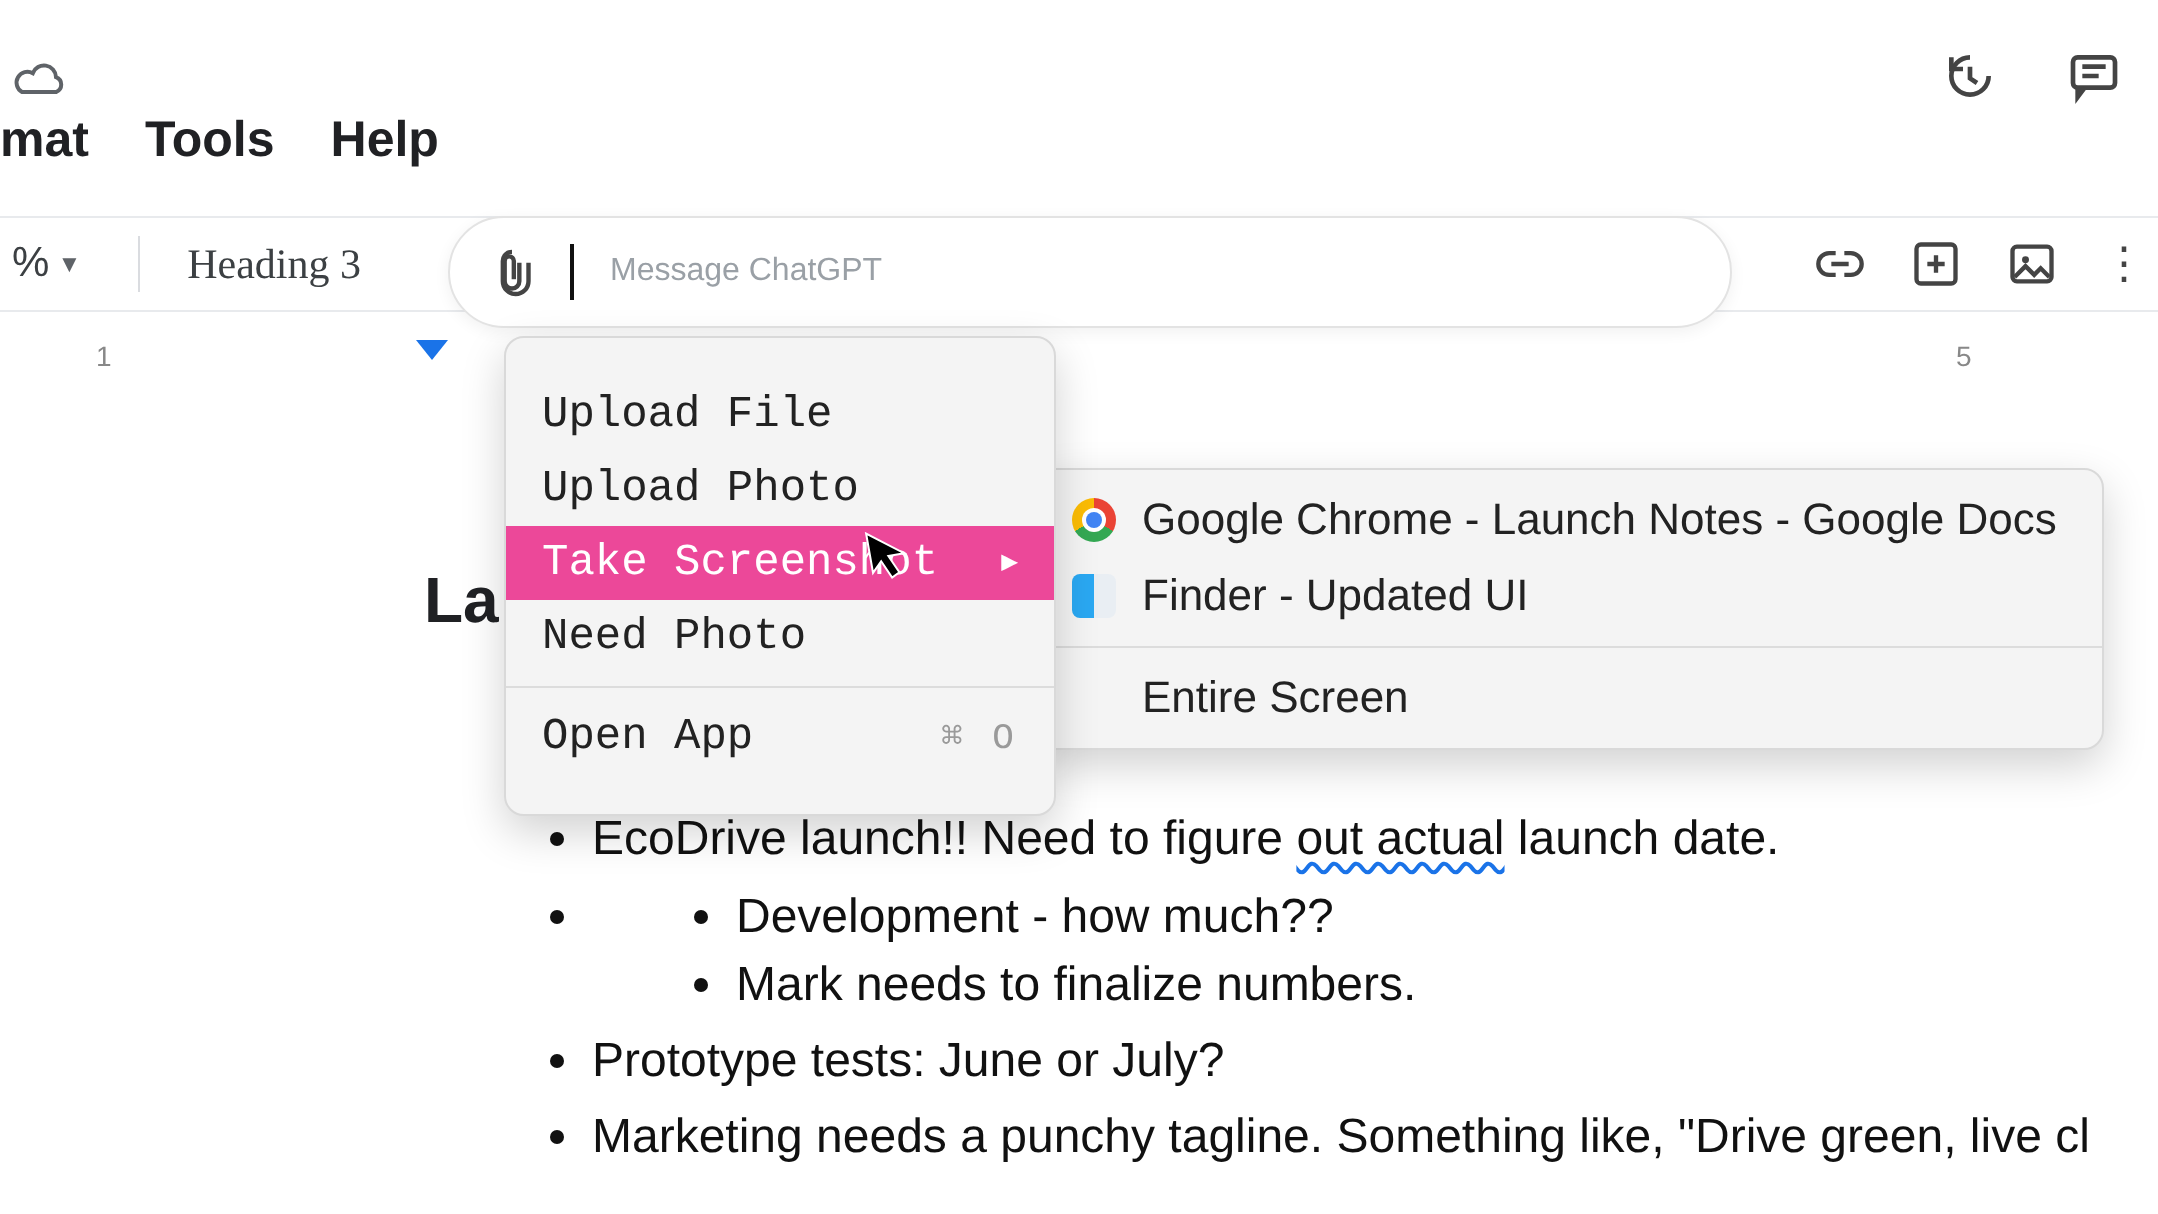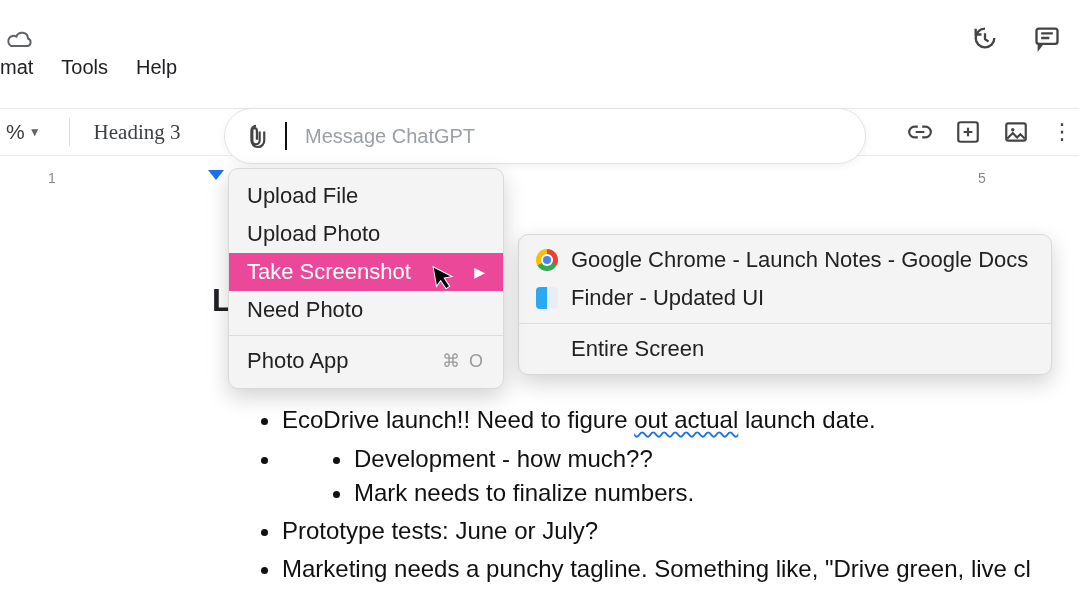--- a/index.html
+++ b/index.html
@@ -35,23 +35,24 @@
     align-items: center;
     color: #444;
   }
   
   .menubar {
     position: absolute;
     top: 56px;
     left: 0;
     display: flex;
     gap: 28px;
-    font-size: 20px;
+    font-size: 25px;
     color: #202124;
     padding-left: 0;
+    font-weight: bold;
   }
   .menubar > div { cursor: default; }
 
   
   .toolbar {
     position: absolute;
     top: 108px;
     left: 0;
     right: 0;
     height: 48px;
@@ -133,37 +134,38 @@
     align-items: center;
     padding: 0 20px;
     gap: 18px;
     z-index: 10;
   }
   .chat-pill .cursor-bar {
     width: 2px; height: 28px; background: #111;
   }
   .chat-pill .placeholder {
     color: #9aa0a6;
-    font-size: 20px;
+    font-size: 16px;
   }
 
   
   .ctx-menu {
     position: absolute;
-    left: 228px;
+    left: 252px;
     top: 168px;
     width: 276px;
     background: #f4f4f4;
     border: 1px solid #d9d9d9;
     border-radius: 10px;
     box-shadow: 0 8px 22px rgba(0,0,0,0.18);
-    padding: 8px 0;
+    padding: 20px 0;
     z-index: 30;
     font-size: 22px;
     color: #222;
+    font-family: Liberation Mono, monospace;
   }
   .ctx-item {
     padding: 6px 18px;
     display: flex;
     align-items: center;
     justify-content: space-between;
     white-space: nowrap;
   }
   .ctx-item.highlight {
     background: #ec4899;
@@ -251,21 +253,21 @@
   .doc-heading {
     font-size: 32px;
     font-weight: 700;
     color: #202124;
     margin-bottom: 78px;
   }
   ul.doc-list {
     list-style: disc;
     padding-left: 70px;
   }
-  ul.doc-list > li { padding: 2px 0; }
+  ul.doc-list > li { padding: 2px 0; margin-left: 14px; }
   ul.doc-sublist {
     list-style: disc;
     padding-left: 72px;
   }
   .spellwave {
     text-decoration: underline wavy #1a73e8;
     text-decoration-thickness: 2px;
     text-underline-offset: 3px;
   }
 
@@ -362,21 +364,21 @@
     </div>
   <div class="ctx-item highlight">
     <span>Take Screenshot</span>
     <span class="submenu-arrow">▶</span>
   </div>
   <div class="ctx-item">
       <span>Need Photo</span>
     </div>
   <div class="ctx-sep"></div>
   <div class="ctx-item">
-    <span>Photo App</span>
+    <span>Open App</span>
     <span class="ctx-shortcut">⌘ O</span>
   </div>
 </div>
 
 <div class="sub-menu">
   <div class="sub-item">
     <span class="app-icon">
         <span class="chrome-ring"></span>
       </span>
     <span>Google Chrome - Launch Notes - Google Docs</span>

